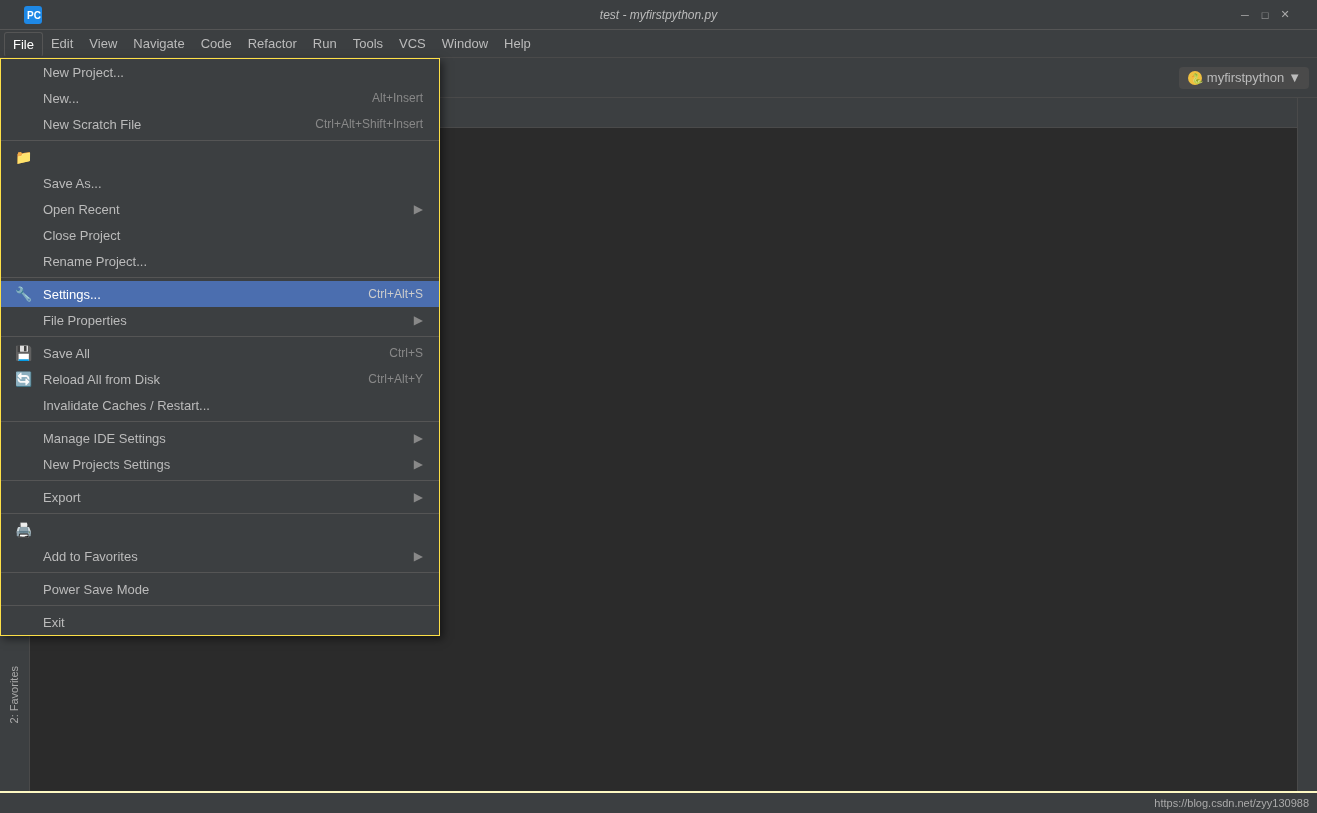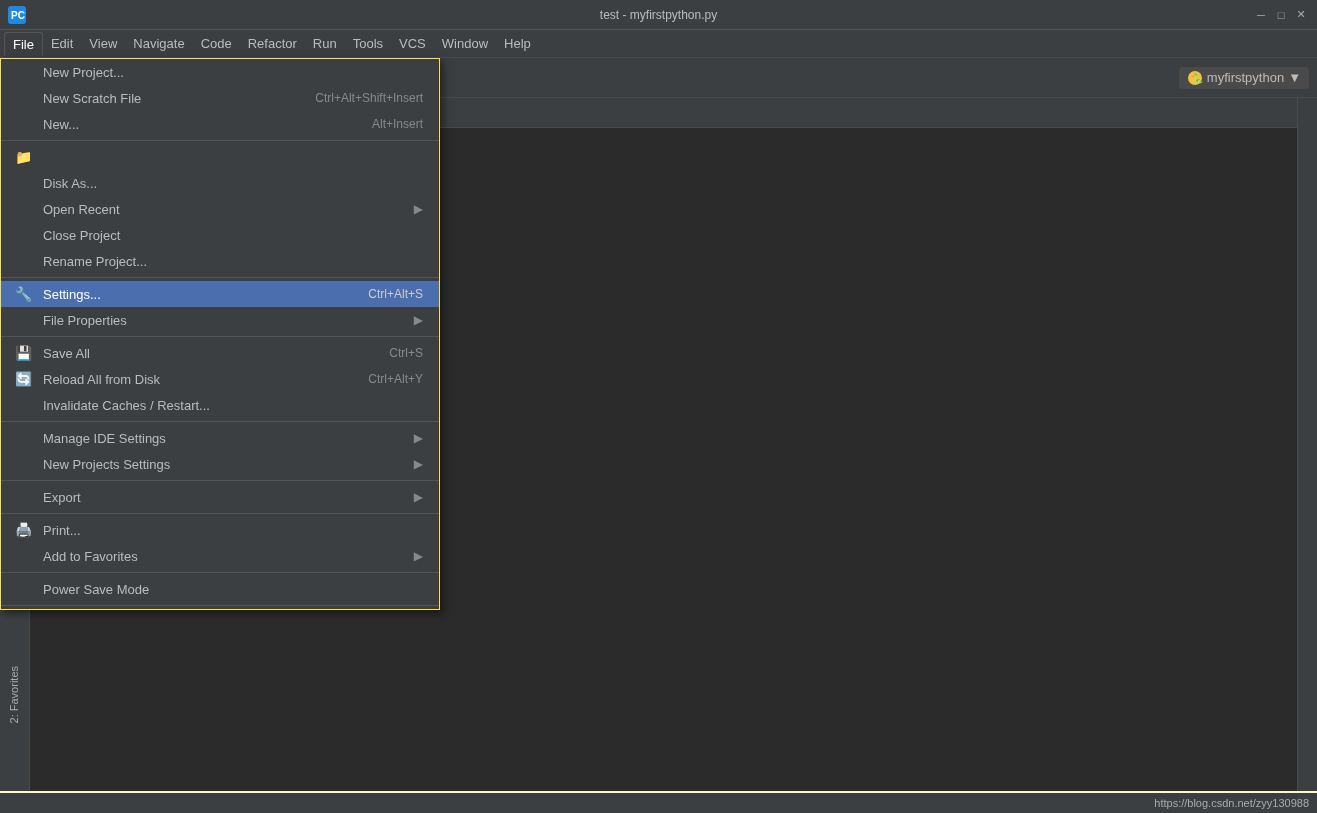--- a/index.html
+++ b/index.html
@@ -13,29 +13,30 @@
       overflow: hidden;
       position: relative;
     }
 
     
     .title-bar {
       height: 30px;
       background: #3c3f41;
       display: flex;
       align-items: center;
-      padding: 0 8px;
+      padding: 0 24px;
       border-bottom: 1px solid #555;
     }
     .title-bar-title {
       color: #bbbbbb;
       font-size: 12px;
       position: absolute;
       left: 50%;
       transform: translateX(-50%);
+      font-style: italic;
     }
     .title-bar-right {
       margin-left: auto;
       display: flex;
       align-items: center;
       gap: 4px;
     }
     .title-btn {
       width: 16px;
       height: 16px;
@@ -318,33 +319,33 @@
 <div class="status-bar">
   <span>https://blog.csdn.net/zyy130988</span>
 </div>
 
 <div class="dropdown-overlay">
   <div class="dropdown-menu" id="file-dropdown">
   <div class="dropdown-item">
         <span class="dropdown-item-label">New Project...</span>
       </div>
       <div class="dropdown-item">
+        <span class="dropdown-item-label">New...</span>
+        <span class="dropdown-item-shortcut">Alt+Insert</span>
+      </div>
+      <div class="dropdown-item">
         <span class="dropdown-item-label">New Scratch File</span>
         <span class="dropdown-item-shortcut">Ctrl+Alt+Shift+Insert</span>
       </div>
-      <div class="dropdown-item">
-        <span class="dropdown-item-label">New...</span>
-        <span class="dropdown-item-shortcut">Alt+Insert</span>
-      </div>
       <div class="menu-section-divider"></div>
       <div class="dropdown-item">
         <span class="dropdown-item-icon">📁</span>
       </div>
       <div class="dropdown-item">
-        <span class="dropdown-item-label">Disk As...</span>
+        <span class="dropdown-item-label">Save As...</span>
       </div>
       <div class="dropdown-item">
         <span class="dropdown-item-label">Open Recent</span>
         <span class="dropdown-item-arrow">▶</span>
       </div>
       <div class="dropdown-item">
         <span class="dropdown-item-label">Close Project</span>
       </div>
       <div class="dropdown-item">
         <span class="dropdown-item-label">Rename Project...</span>
@@ -383,25 +384,27 @@
         <span class="dropdown-item-arrow">▶</span>
       </div>
       <div class="menu-section-divider"></div>
       <div class="dropdown-item">
         <span class="dropdown-item-label">Export</span>
         <span class="dropdown-item-arrow">▶</span>
       </div>
       <div class="menu-section-divider"></div>
       <div class="dropdown-item">
         <span class="dropdown-item-icon">🖨️</span>
-        <span class="dropdown-item-label">Print...</span>
       </div>
       <div class="dropdown-item">
         <span class="dropdown-item-label">Add to Favorites</span>
         <span class="dropdown-item-arrow">▶</span>
       </div>
       <div class="menu-section-divider"></div>
       <div class="dropdown-item">
         <span class="dropdown-item-label">Power Save Mode</span>
       </div>
       <div class="menu-section-divider"></div>
+      <div class="dropdown-item">
+        <span class="dropdown-item-label">Exit</span>
+      </div>
     </div>
 </div>
 
 </body></html>

